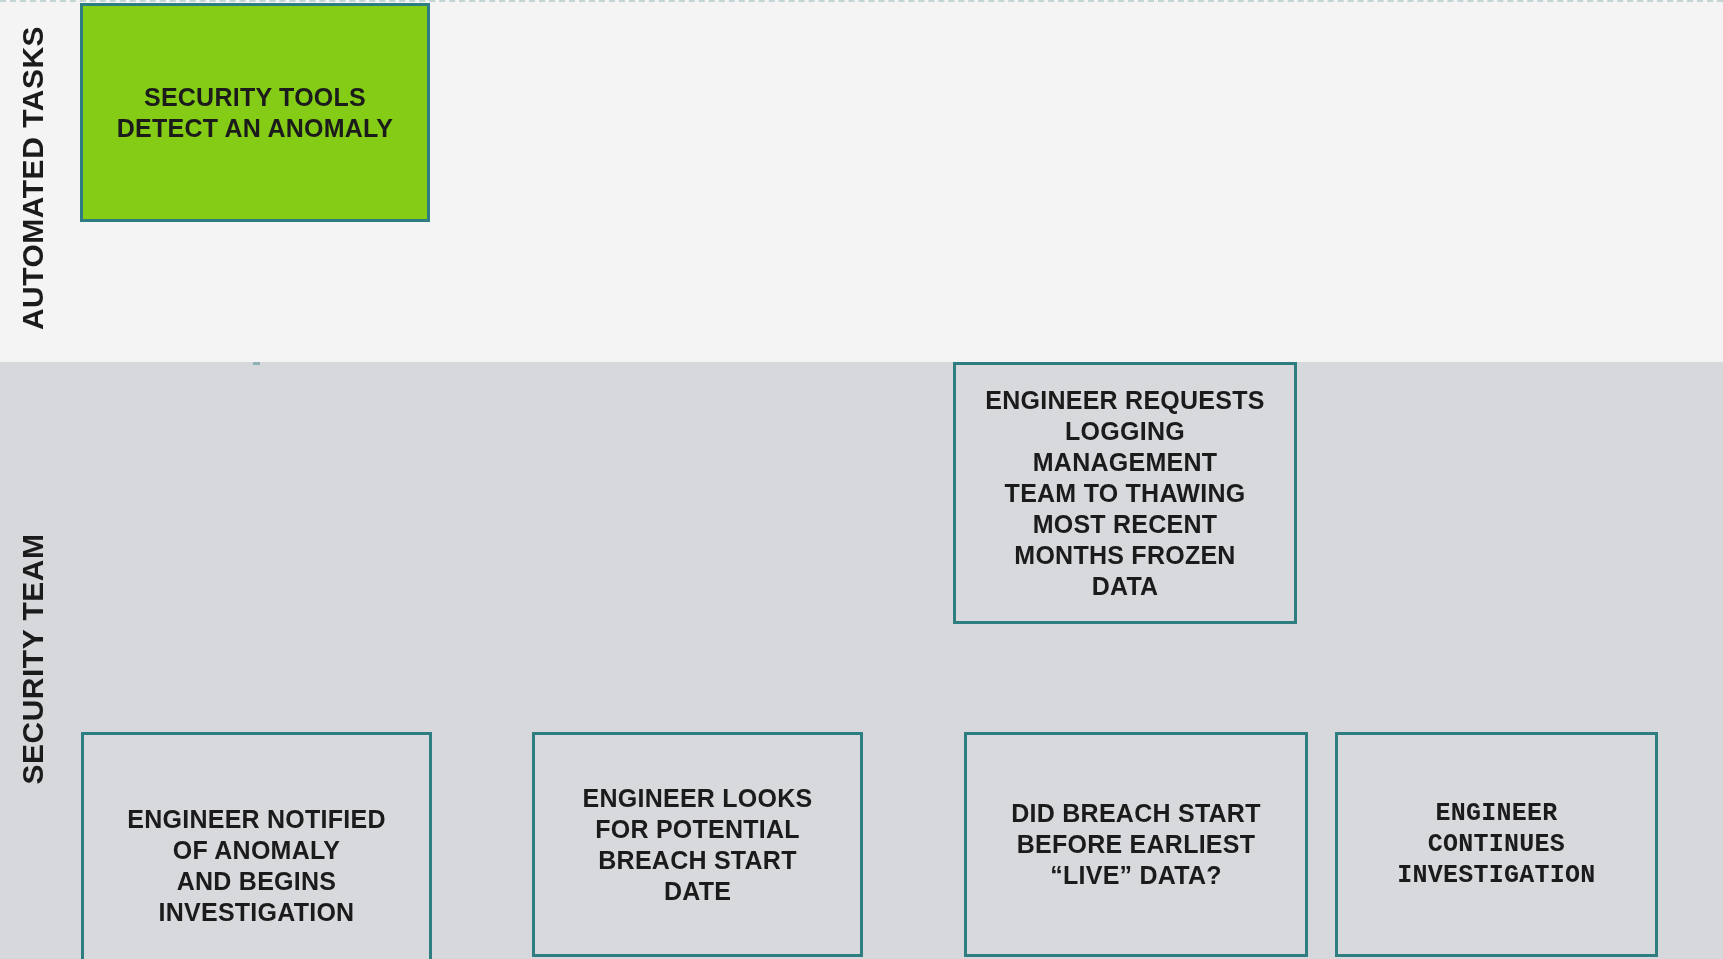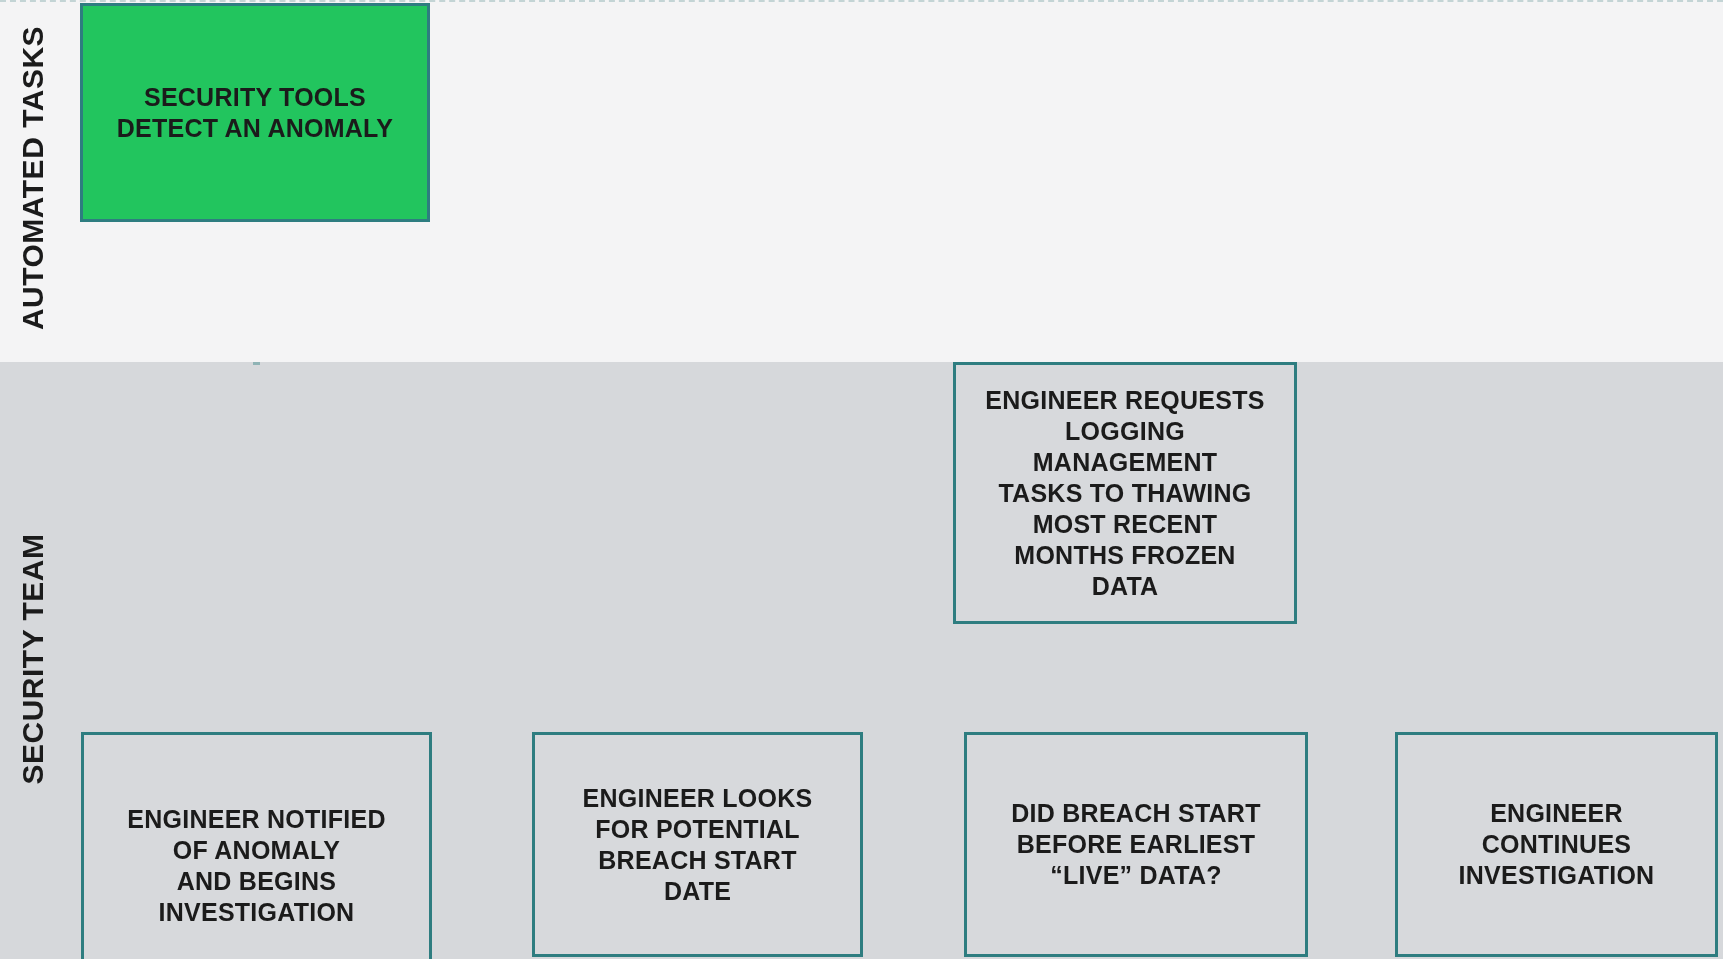--- a/index.html
+++ b/index.html
@@ -44,29 +44,29 @@
     justify-content: center;
     text-align: center;
     font-weight: 700;
     font-size: 25px;
     line-height: 31px;
     letter-spacing: 0.25px;
     white-space: pre-line;
     padding: 6px 10px;
     color: #1b1b1b;
   }
-  .node-light { background: #22c55e; }
+  .node-light { background: #84cc16; }
   .node-gray  { background: #d7d9dc; }
 
   .node-security-tools      { left: 80px;   top: 3px;   width: 350px; height: 219px; }
   .node-engineer-requests   { left: 953px;  top: 362px; width: 344px; height: 262px; }
   .node-engineer-notified   { left: 81px;   top: 732px; width: 351px; height: 267px; }
   .node-engineer-looks      { left: 526px;  top: 732px; width: 331px; height: 225px; margin-left: 6px; }
   .node-did-breach-start    { left: 953px;  top: 732px; width: 344px; height: 225px; margin-left: 11px; }
-  .node-engineer-continues  { left: 1395px; top: 732px; width: 323px; height: 225px; }
+  .node-engineer-continues  { left: 1335px; top: 732px; width: 323px; height: 225px; font-family: Liberation Mono, monospace; }
 
   .connector-stub {
     position: absolute;
     left: 253px; top: 362px;
     width: 7px; height: 3px;
     background: #8fb3b5;
   }
 </style>
 </head>
 <body>
@@ -83,21 +83,21 @@
   <div class="lane-label" style="left:33px; top:659px;">SECURITY TEAM</div>
 
   <div class="node node-light node-security-tools">SECURITY TOOLS
 DETECT AN ANOMALY</div>
 
   <div class="connector-stub"></div>
 
   <div class="node node-gray node-engineer-requests">ENGINEER REQUESTS
 LOGGING
 MANAGEMENT
-TASKS TO THAWING
+TEAM TO THAWING
 MOST RECENT
 MONTHS FROZEN
 DATA</div>
 
   <div class="node node-gray node-engineer-notified">ENGINEER NOTIFIED
 OF ANOMALY
 AND BEGINS
 INVESTIGATION</div>
 
   <div class="node node-gray node-engineer-looks">ENGINEER LOOKS

